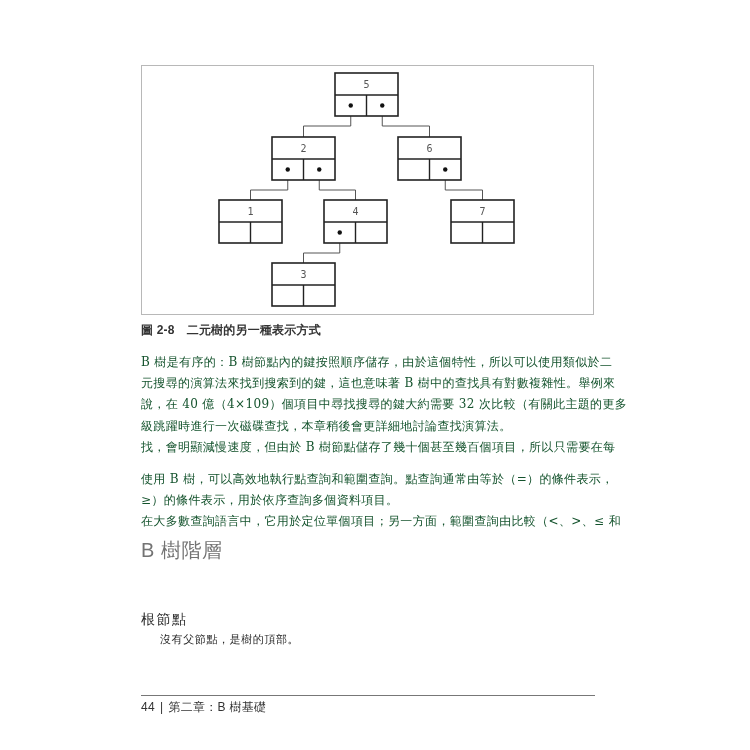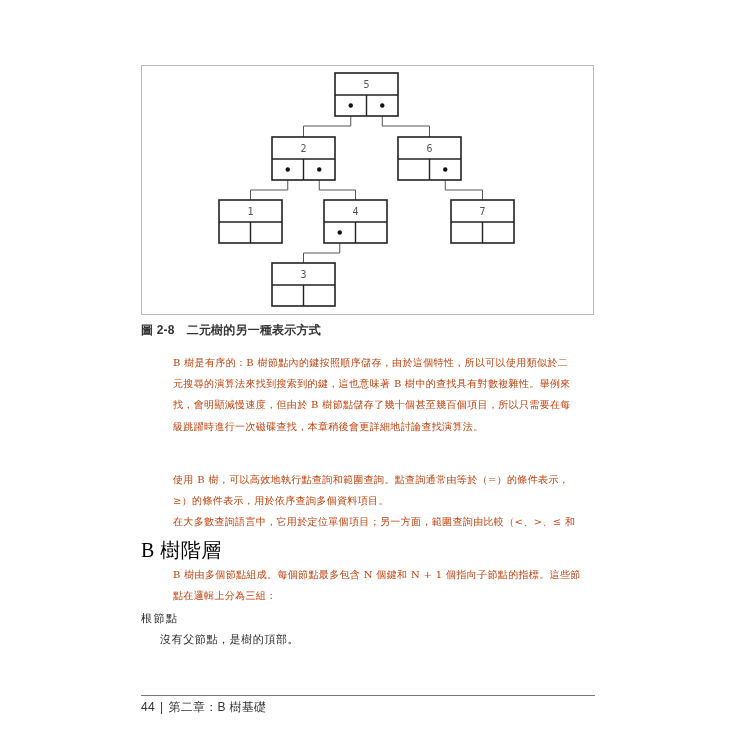--- a/index.html
+++ b/index.html
@@ -9,28 +9,28 @@
 
   
   .figure-frame { position: absolute; left: 141px; top: 65px; width: 453px; height: 250px;
                   border: 1.5px solid #b8b8b8; box-sizing: border-box; background: #fff; }
   .tree-svg { position: absolute; left: 0; top: 0; }
 
   .caption { position: absolute; left: 141px; top: 322px; font-family: "Liberation Sans", "DejaVu Sans", sans-serif;
              font-size: 12px; font-weight: bold; color: #333; letter-spacing: 0.2px; }
   .caption .label { margin-right: 12px; }
 
-  .para { position: absolute; left: 141px; width: 466px; font-size: 10px; line-height: 21.2px;
-          color: #c2410c; text-align: justify; letter-spacing: 0.35px; margin-left: 32px; }
+  .para { position: absolute; left: 141px; width: 466px; font-size: 12px; line-height: 21.2px;
+          color: #14532d; text-align: justify; letter-spacing: 0.35px; }
   .para .line { display: block; white-space: nowrap; }
 
-  .heading { position: absolute; left: 141px; top: 537px; font-family: Liberation Serif, serif;
-             font-size: 20px; color: #000000; letter-spacing: 0.5px; }
+  .heading { position: absolute; left: 141px; top: 537px; font-family: Liberation Sans, sans-serif;
+             font-size: 20px; color: #737373; letter-spacing: 0.5px; }
 
-  .term { position: absolute; left: 141px; top: 611px; font-size: 11px; color: #2a2a2a; letter-spacing: 1.5px; }
+  .term { position: absolute; left: 141px; top: 611px; font-size: 14px; color: #2a2a2a; letter-spacing: 1.5px; }
   .definition { position: absolute; left: 160px; top: 632px; font-size: 11px; color: #2a2a2a; letter-spacing: 0.6px; }
 
   .footer-rule { position: absolute; left: 141px; top: 695px; width: 454px; height: 0;
                  border-top: 1.2px solid #777; }
   .footer { position: absolute; left: 141px; top: 699px; font-family: "Liberation Sans", "DejaVu Sans", sans-serif;
             font-size: 12px; color: #333; letter-spacing: 0.3px; }
   .footer .sep { margin: 0 5px; }
 </style>
 </head>
 <body>
@@ -95,36 +95,33 @@
       </g>
     </svg>
 
   <div class="caption">
     <span class="label">圖 2-8</span><span>二元樹的另一種表示方式</span>
   </div>
 
   <div class="para" style="top:352px;">
     <span class="line">B 樹是有序的：B 樹節點內的鍵按照順序儲存，由於這個特性，所以可以使用類似於二</span>
     <span class="line">元搜尋的演算法來找到搜索到的鍵，這也意味著 B 樹中的查找具有對數複雜性。舉例來</span>
+    <span class="line">說，在 40 億（4×109）個項目中尋找搜尋的鍵大約需要 32 次比較（有關此主題的更多</span>
+    <span class="line">級跳躍時進行一次磁碟查找，本章稍後會更詳細地討論查找演算法。</span>
     <span class="line">找，會明顯減慢速度，但由於 B 樹節點儲存了幾十個甚至幾百個項目，所以只需要在每</span>
-    <span class="line">級跳躍時進行一次磁碟查找，本章稍後會更詳細地討論查找演算法。</span>
   </div>
 
   <div class="para" style="top:469px;">
     <span class="line">使用 B 樹，可以高效地執行點查詢和範圍查詢。點查詢通常由等於（=）的條件表示，</span>
     <span class="line">≥）的條件表示，用於依序查詢多個資料項目。</span>
     <span class="line">在大多數查詢語言中，它用於定位單個項目；另一方面，範圍查詢由比較（&lt;、&gt;、≤ 和</span>
   </div>
 
   <div class="heading">B 樹階層</div>
 
-  <div class="para" style="top:564px;">
-    <span class="line">B 樹由多個節點組成。每個節點最多包含 N 個鍵和 N + 1 個指向子節點的指標。這些節</span>
-    <span class="line">點在邏輯上分為三組：</span>
-  </div>
 
   <div class="term">根節點</div>
   <div class="definition">沒有父節點，是樹的頂部。</div>
 
   <div class="footer-rule"></div>
   <div class="footer">
     <span>44</span><span class="sep">|</span><span>第二章：B 樹基礎</span>
   </div>
 </div>
 

